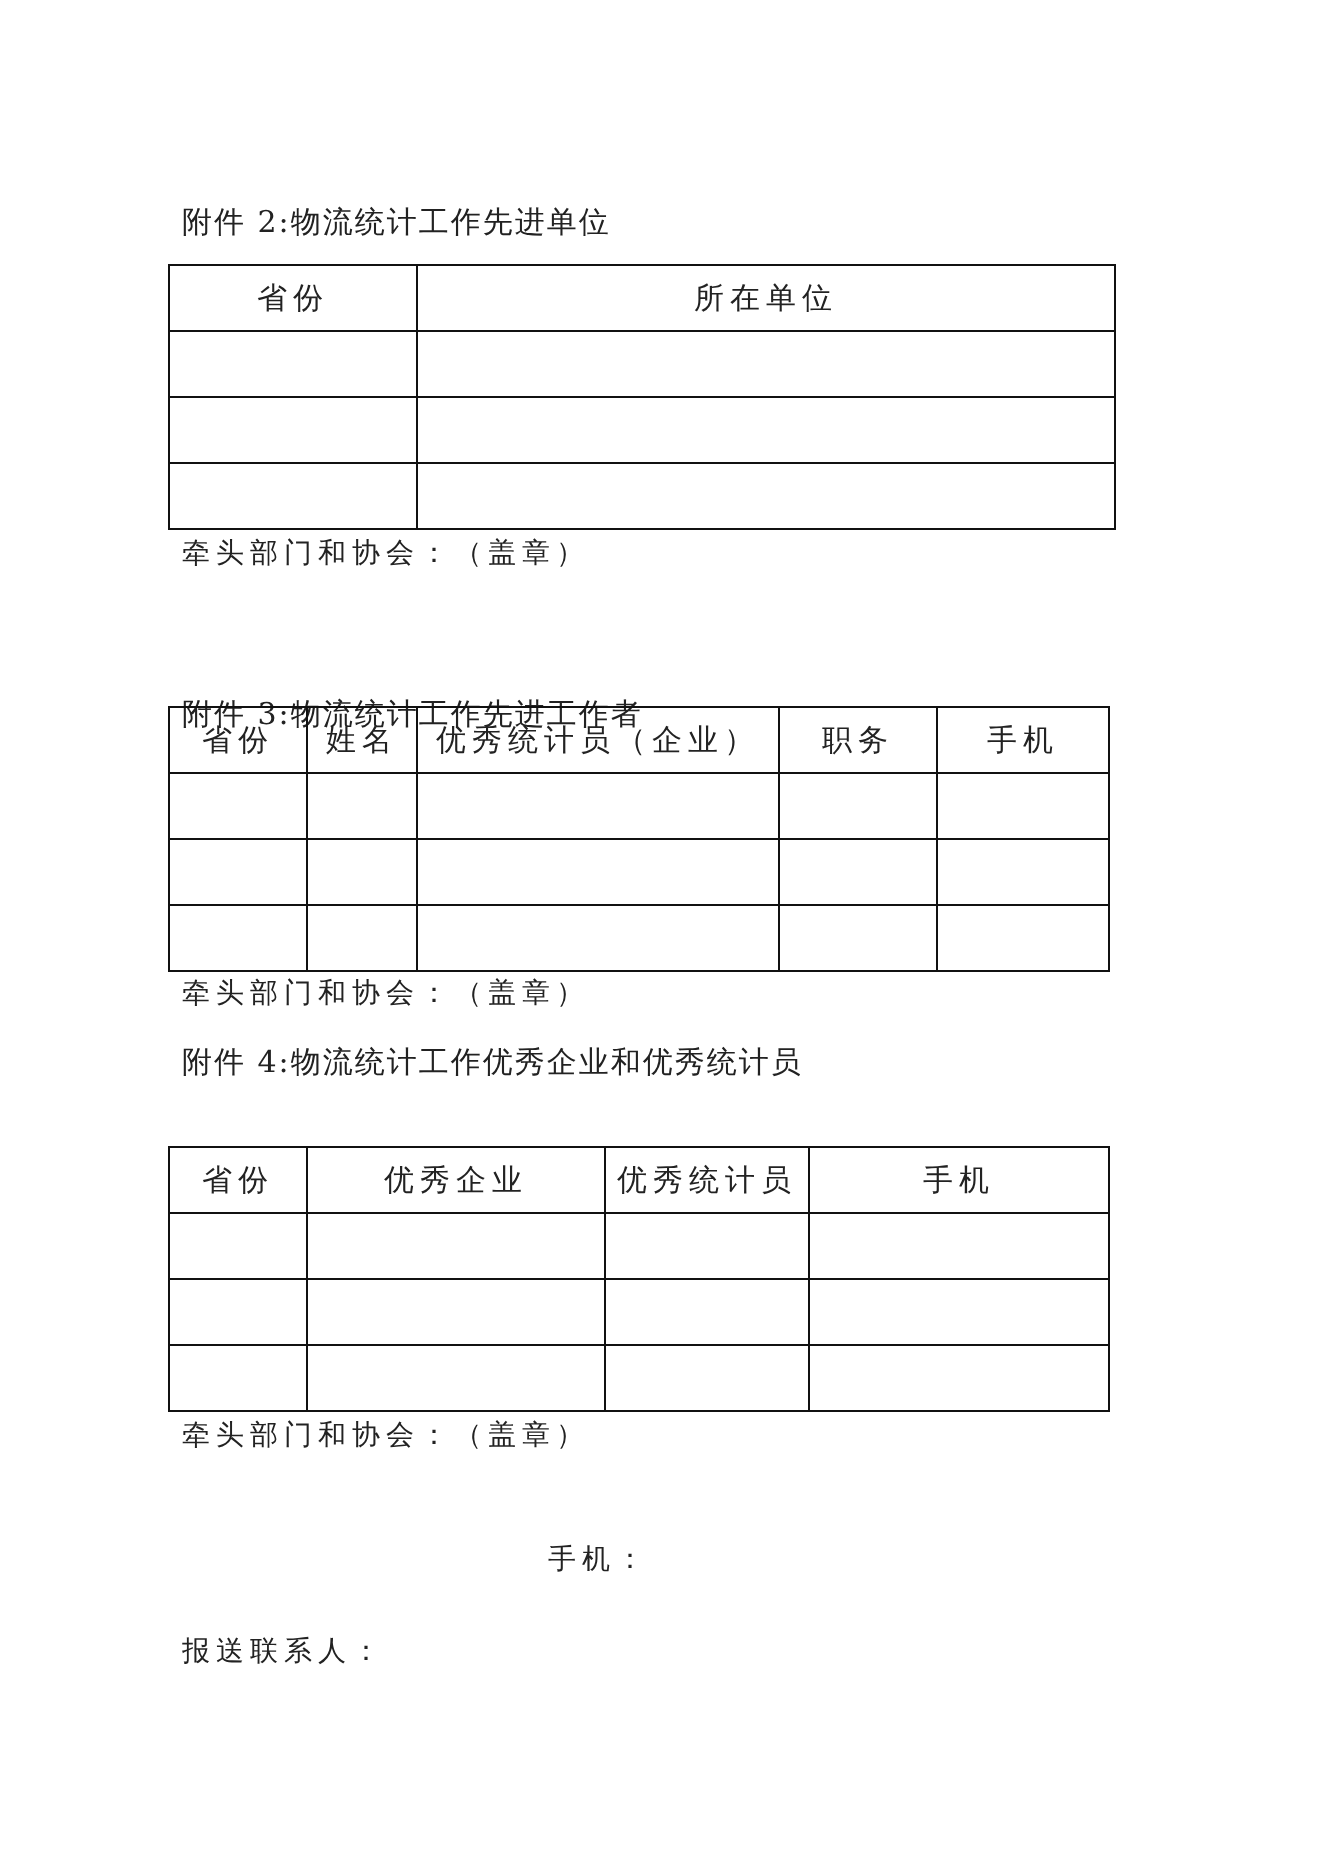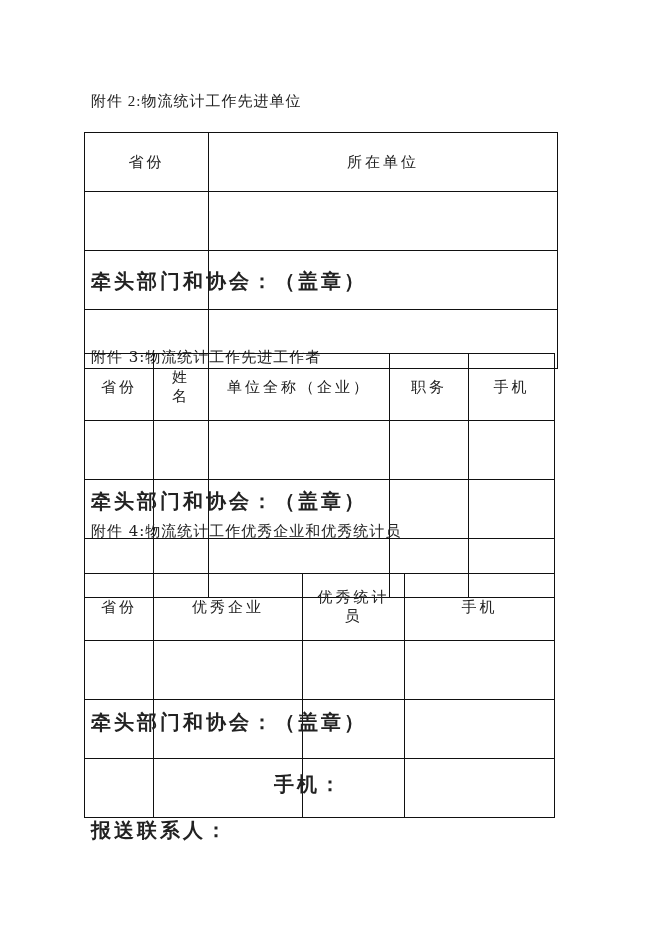--- a/index.html
+++ b/index.html
@@ -1,27 +1,27 @@
 <!DOCTYPE html>
 <html><head>
 <meta charset="utf-8">
 <style>
   html, body { margin: 0; padding: 0; background: #ffffff; }
   body { width: 662px; height: 936px; position: relative; overflow: hidden;
          font-family: "DejaVu Serif", "Liberation Serif", serif; color: #222; }
   .heading { position: absolute; left: 91px; font-size: 15px; letter-spacing: 1px; white-space: nowrap; }
-  .note { position: absolute; left: 91px; font-size: 20px; letter-spacing: 3px; white-space: nowrap; font-weight: bold; }
+  .note { position: absolute; left: 91px; font-size: 14px; letter-spacing: 3px; white-space: nowrap; }
   table { position: absolute; border-collapse: collapse; table-layout: fixed; }
-  td, th { border: 1.3px solid #111; padding: 14px; font-weight: normal; font-size: 15px;
+  td, th { border: 1.3px solid #111; padding: 1px; font-weight: normal; font-size: 15px;
            letter-spacing: 3px; text-align: center; vertical-align: middle; height: 30px; }
 </style>
 </head>
 <body>
 
-<div class="heading" style="top:92px;font-family:Liberation Serif, serif;">附件 2:物流统计工作先进单位</div>
+<div class="heading" style="top:102px;">附件 2:物流统计工作先进单位</div>
 <table style="left:84px; top:132px; width:473px;">
   <colgroup>
       <col style="width:124px">
       <col style="width:349px">
     </colgroup>
   <tbody>
       <tr>
     <th>省份</th>
     <th>所在单位</th>
   </tr>
@@ -47,21 +47,21 @@
       <col style="width:69px">
       <col style="width:55px">
       <col style="width:181px">
       <col style="width:79px">
       <col style="width:86px">
     </colgroup>
   <tbody>
       <tr>
     <th>省份</th>
     <th>姓名</th>
-    <th>单位全称（企业）</th>
+    <th>优秀统计员（企业）</th>
     <th>职务</th>
     <th>手机</th>
   </tr>
   <tr>
         <td></td>
         <td></td>
         <td></td>
         <td></td>
         <td></td>
       </tr>

